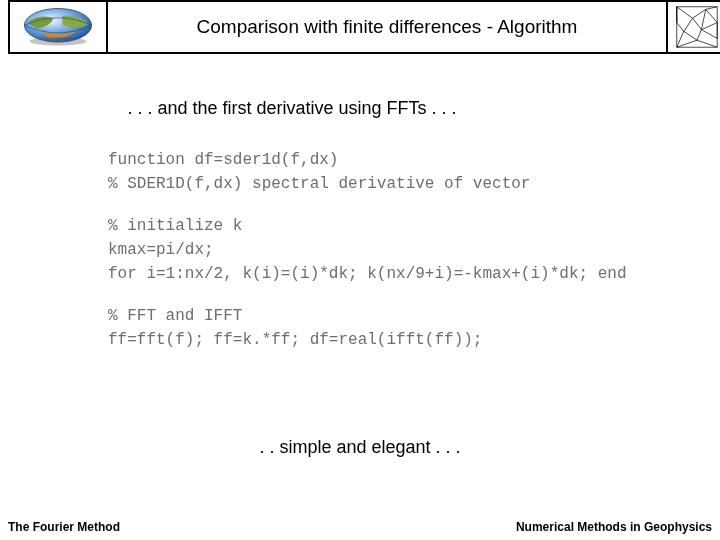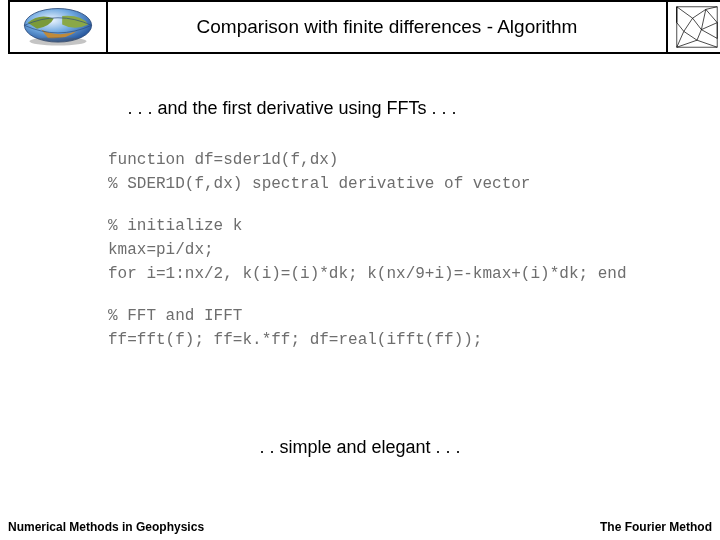--- a/index.html
+++ b/index.html
@@ -77,17 +77,17 @@
     <div class="code-line">kmax=pi/dx;</div>
     <div class="code-line">for i=1:nx/2, k(i)=(i)*dk; k(nx/9+i)=-kmax+(i)*dk; end</div>
     <div class="code-line space"></div>
     <div class="code-line">% FFT and IFFT</div>
     <div class="code-line">ff=fft(f); ff=k.*ff; df=real(ifft(ff));</div>
   </div>
 
   <div class="closing">. . simple and elegant . . .</div>
 
   <div class="footer">
+    <span>The Fourier Method</span>
     <span>Numerical Methods in Geophysics</span>
-    <span>The Fourier Method</span>
   </div>
 
 </div>
 
 </body></html>

